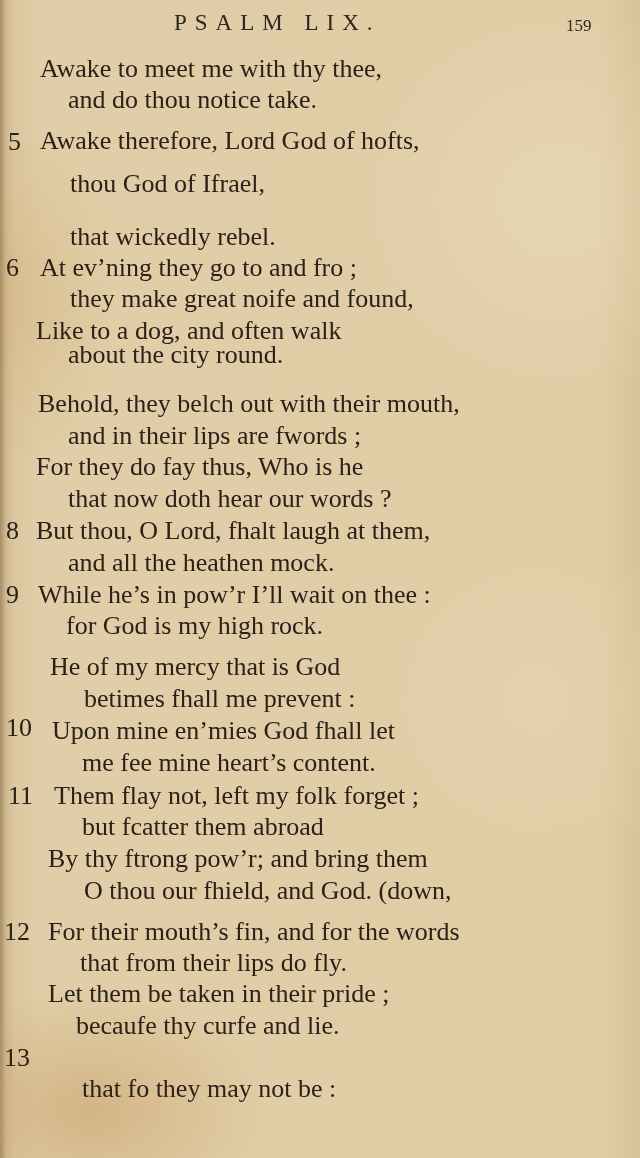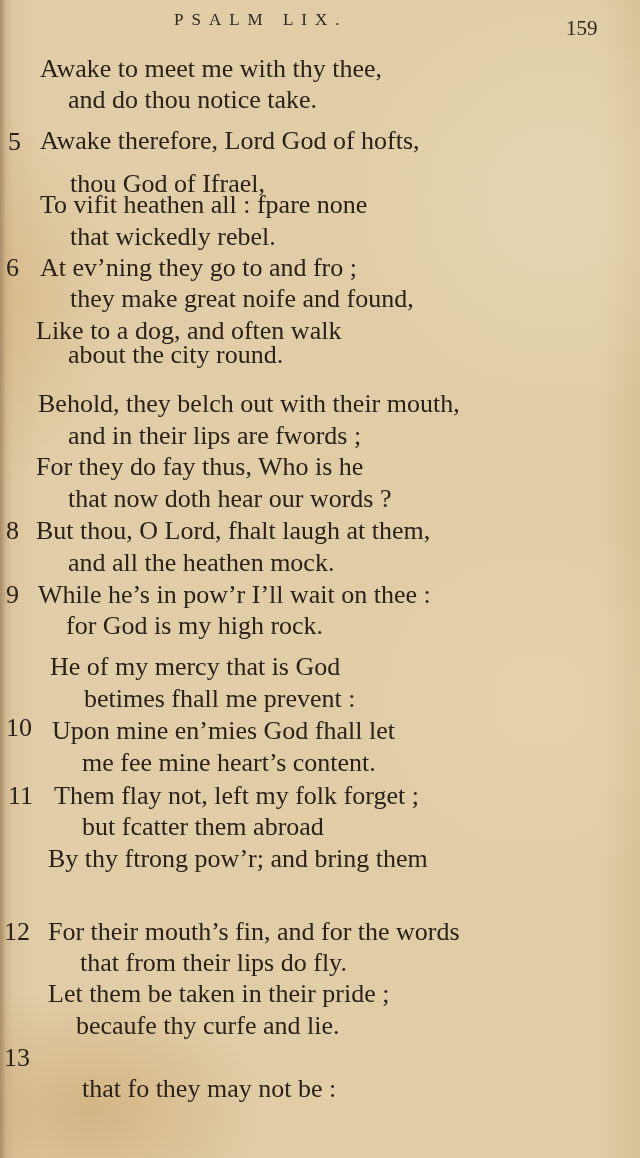--- a/index.html
+++ b/index.html
@@ -19,25 +19,25 @@
     color: #2b2118;
   }
   .left-edge {
     position: absolute; left: 0; top: 0; width: 6px; height: 1158px;
     background: linear-gradient(90deg, #a98f68, rgba(169,143,104,0));
   }
   .header {
     position: absolute; top: 10px; left: 0; width: 640px; height: 30px;
   }
   .running-title {
-    position: absolute; left: 174px; top: 0; font-size: 17px;
+    position: absolute; left: 174px; top: 0; font-size: 23px;
     letter-spacing: 8px; color: #2f261d;
   }
   .page-number {
-    position: absolute; left: 566px; top: 6px; font-size: 21px; color: #2f261d;
+    position: absolute; left: 566px; top: 6px; font-size: 17px; color: #2f261d;
   }
   .line {
     position: absolute; font-size: 26px; white-space: nowrap; line-height: 30px;
     color: #2b2118;
   }
   .num {
     position: absolute; font-size: 26px; line-height: 30px; color: #2b2118;
   }
 </style>
 </head>
@@ -50,21 +50,20 @@
     <span class="running-title">PSALM LIX.</span>
     <span class="page-number">159</span>
   </div>
 
   <span class="line" style="left:40px; top:54px;">Awake to meet me with thy thee,</span>
   <span class="line" style="left:68px; top:85px;">and do thou notice take.</span>
 
   <span class="num" style="left:8px; top:127px;">5</span>
   <span class="line" style="left:40px; top:126px;">Awake therefore, Lord God of hofts,</span>
   <span class="line" style="left:70px; top:158px;margin-top:11px;">thou God of Ifrael,</span>
-  <span class="line" style="left:40px; top:190px;">To vifit heathen all : fpare none</span>
   <span class="line" style="left:70px; top:222px;">that  wickedly rebel.</span>
 
   <span class="num" style="left:6px; top:253px;">6</span>
   <span class="line" style="left:40px; top:253px;">At  ev’ning they go to and fro ;</span>
   <span class="line" style="left:70px; top:284px;">they make great noife and found,</span>
   <span class="line" style="left:36px; top:316px;">Like to a dog, and often walk</span>
   <span class="line" style="left:68px; top:340px;">about the city round.</span>
 
   <span class="line" style="left:38px; top:389px;">Behold, they belch out with their mouth,</span>
   <span class="line" style="left:68px; top:421px;">and in their lips are fwords ;</span>
@@ -81,20 +80,21 @@
   <span class="num" style="left:6px; top:674px;margin-top:39px;">10</span>
   <span class="line" style="left:84px; top:684px;">betimes fhall me prevent :</span>
   <span class="line" style="left:50px; top:652px;">He of my  mercy that is God</span>
   <span class="line" style="left:52px; top:716px;">Upon mine en’mies God fhall let</span>
   <span class="line" style="left:82px; top:748px;">me fee mine heart’s content.</span>
 
   <span class="num" style="left:8px; top:781px;">11</span>
   <span class="line" style="left:54px; top:781px;">Them flay not, left my folk forget ;</span>
   <span class="line" style="left:82px; top:812px;">but fcatter them abroad</span>
   <span class="line" style="left:48px; top:844px;">By thy ftrong pow’r;  and  bring  them</span>
+  <span class="line" style="left:84px; top:876px;">O thou our fhield, and God.    (down,</span>
 
   <span class="num" style="left:4px; top:917px;">12</span>
   <span class="line" style="left:48px; top:917px;">For their mouth’s fin, and for the words</span>
   <span class="line" style="left:80px; top:948px;">that from their lips do fly.</span>
   <span class="line" style="left:48px; top:979px;">Let them be taken in their pride  ;</span>
   <span class="line" style="left:76px; top:1011px;">becaufe thy curfe and lie.</span>
 
   <span class="num" style="left:4px; top:1043px;text-align:right;">13</span>
   <span class="line" style="left:82px; top:1074px;">that fo they may  not be :</span>
 </div>

